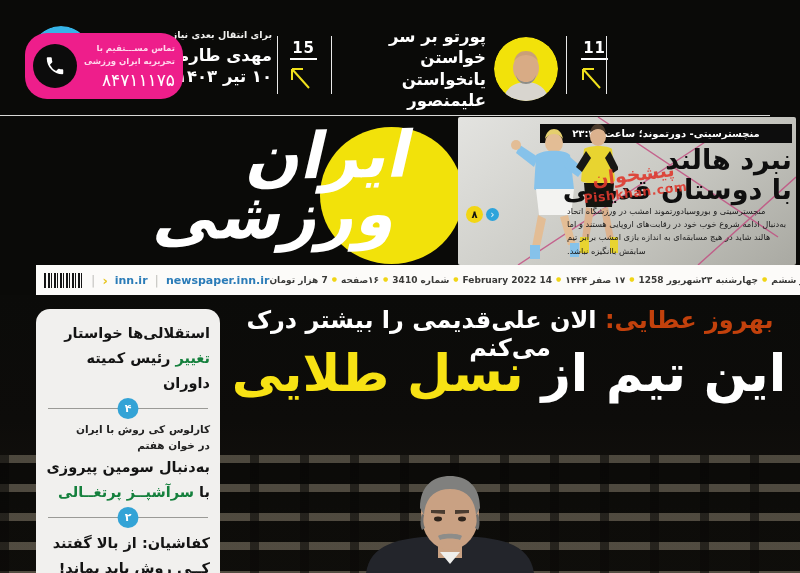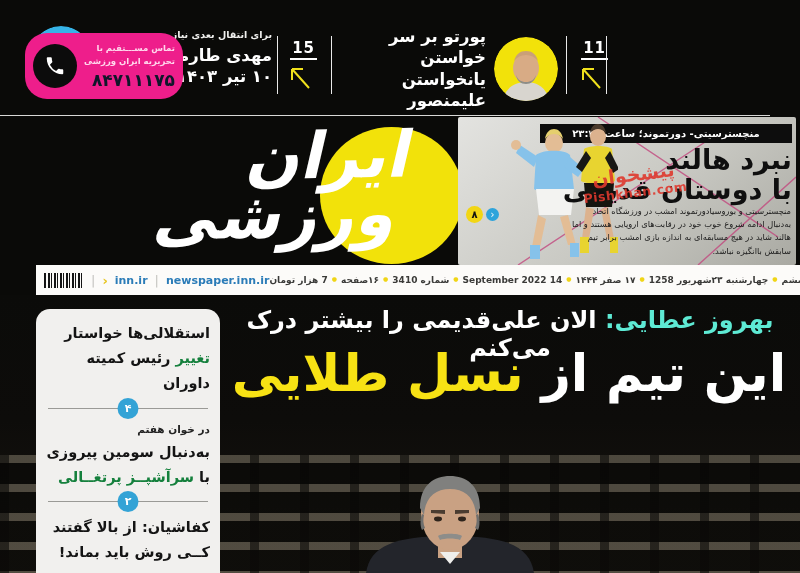--- a/index.html
+++ b/index.html
@@ -17,21 +17,21 @@
   .brief .b1,.brief .b2 { font-size:16.5px; font-weight:700; color:#ffffff; line-height:1.3; }
   .marker { position:absolute; top:38px; width:34px; text-align:right; cursor:pointer; }
   .marker .num { color:#fff; font-weight:700; font-size:15px; letter-spacing:1px;
     border-bottom:2px solid #fff; display:inline-block; padding:0 2px 1px; }
   .marker svg { display:block; margin:4px auto 0; }
 
   .phonebox { position:absolute; left:25px; top:33px; width:158px; height:66px; background:#ee1e8b;
     border-radius:22px; display:flex; flex-direction:row; align-items:center; padding:6px 8px; cursor:pointer; }
   .phonebox .pb-txt { flex:1; text-align:right; padding-left:4px; }
   .phonebox .pb-line { font-size:8.5px; color:#ffd7ec; font-weight:700; line-height:1.5; }
-  .phonebox .pb-num { font-size:17px; color:#0f172a; font-weight:700; margin-top:2px; letter-spacing:1px; }
+  .phonebox .pb-num { font-size:17px; color:#ffffff; font-weight:400; margin-top:2px; letter-spacing:1px; }
   .phonebox .pb-icon { width:44px; height:44px; background:#0c0c0c; border-radius:50%;
     display:flex; align-items:center; justify-content:center; flex:0 0 auto; }
 
   .toprule { position:absolute; top:115px; left:0; width:770px; height:1px; background:#d8d8d6; }
 
   
   .sun { position:absolute; left:320px; top:127px; width:143px; height:137px; border-radius:50%; background:#f2e20a; }
   .logo { position:absolute; left:105px; top:128px; width:300px; text-align:right;
     transform:skewX(-14deg) rotate(-1deg); color:#fff; font-weight:700; line-height:.92; }
   .logo .l1 { font-size:64px; margin-left:18px; }
@@ -43,21 +43,21 @@
   .matchbox .lines { position:absolute; inset:0; }
   .matchbar { position:absolute; top:7px; right:4px; width:252px; height:19px; background:#0d0d0d;
     color:#fff; font-size:10px; font-weight:700; display:flex; align-items:center; justify-content:center; }
   .matchhead { position:absolute; top:28px; right:4px; width:250px; text-align:right;
     font-size:27px; font-weight:700; color:#0f0f0f; line-height:1.12; z-index:2; cursor:pointer; }
   .wm { position:absolute; top:46px; right:110px; z-index:3; transform:rotate(-7deg);
     color:#df392e; text-align:center; opacity:.9; pointer-events:none; }
   .wm .wm-fa { font-size:19px; font-weight:700; }
   .wm .wm-en { font-size:12.5px; font-weight:700; letter-spacing:.5px; }
   .matchbody { position:absolute; bottom:7px; right:5px; width:252px; padding-left:28px;
-    font-size:8.3px; line-height:1.6; color:#1d1d1d; text-align:right; z-index:2; }
+    font-size:8.3px; line-height:1.6; color:#1d1d1d; text-align:left; z-index:2; }
   .mb-badges { position:absolute; bottom:42px; left:8px; z-index:4; display:flex; gap:3px; align-items:center; }
   .badge-blue { width:13px; height:13px; border-radius:50%; background:#2ea4db; color:#fff;
     font-size:10px; display:flex; align-items:center; justify-content:center; cursor:pointer; }
   .badge-yellow { width:17px; height:17px; border-radius:50%; background:#f2d614; color:#111;
     font-size:10px; font-weight:700; display:flex; align-items:center; justify-content:center; cursor:pointer; }
   .players { position:absolute; left:0; top:0; height:148px; width:160px; z-index:1; }
 
   
   .infostrip { position:absolute; top:265px; left:36px; width:764px; height:30px; background:#fcfbf9;
     display:flex; direction:ltr; align-items:center; justify-content:space-between; padding:0 10px 0 8px; }
@@ -73,21 +73,21 @@
 
   
   .stage { position:absolute; left:0; top:295px; width:800px; height:278px;
     background:linear-gradient(180deg,#0b0b09 0%,#0d0c0a 45%,#181511 100%); }
   .stage::after { content:""; position:absolute; left:0; right:0; bottom:0; height:118px; opacity:.55;
     background:
       repeating-linear-gradient(90deg, rgba(0,0,0,.6) 0 9px, rgba(0,0,0,0) 9px 50px),
       repeating-linear-gradient(180deg, rgba(219,207,178,.55) 0 8px, rgba(8,8,6,.95) 8px 29px); }
   .kickerline { position:absolute; left:228px; top:306px; width:564px; text-align:center; z-index:3;
     font-size:24px; font-weight:700; color:#fff; cursor:pointer; }
-  .kickerline .kname { color:#5eead4;text-align:right; }
+  .kickerline .kname { color:#c2410c;text-align:right; }
   .mainhead { position:absolute; left:224px; top:341px; width:570px; text-align:center; z-index:3;
     font-size:51px; font-weight:700; color:#fff; line-height:1.28; cursor:pointer; }
   .mainhead .gold { color:#f7e214; }
   .portrait { position:absolute; left:352px; top:474px; width:196px; height:99px; z-index:2; }
 
   
   .sidebar { position:absolute; left:36px; top:309px; width:184px; height:264px; background:#f1f0ee;
     border-radius:14px 14px 0 0; padding:12px 10px 0; text-align:right; z-index:4; overflow:hidden; }
   .sb-item { font-size:14.5px; font-weight:700; color:#141414; line-height:1.72; cursor:pointer; }
   .sb-item .red { color:#15803d; }
@@ -236,21 +236,21 @@
       <span class="is-sep">|</span>
       <span class="chev">›</span>
       <a class="is-link">inn.ir</a>
       <span class="is-sep">|</span>
       <a class="is-link">newspaper.inn.ir</a>
     </div>
     <div class="is-right">
         <span class="info-part">سال بیست و ششم</span>
         <span class="info-part">چهارشنبه ۲۳شهریور 1258</span>
         <span class="info-part">۱۷ صفر ۱۴۴۴</span>
-        <span class="info-part">14 September 2022</span>
+        <span class="info-part">14 February 2022</span>
         <span class="info-part">شماره 3410</span>
         <span class="info-part">۱۶صفحه</span>
         <span class="info-part">7 هزار تومان</span>
       </div>
   </div>
 
   <div class="stage"></div>
 
   <div class="kickerline">
     <span class="kname">بهروز عطایی:</span>
@@ -287,20 +287,21 @@
         <span class="red">تغییر</span>
         <span>رئیس کمیته داوران</span>
       </div>
     </div>
 
     <div class="sb-div">
       <span class="sb-badge">۴</span>
     </div>
 
     <div class="sb-kicker">
+      <div>کارلوس کی روش با ایران</div>
       <div>در خوان هفتم</div>
     </div>
     <div class="sb-item">
       <div>به‌دنبال سومین پیروزی</div>
       <div>
         <span>با</span>
         <span class="red">سرآشپــز پرتغــالی</span>
       </div>
     </div>
 

